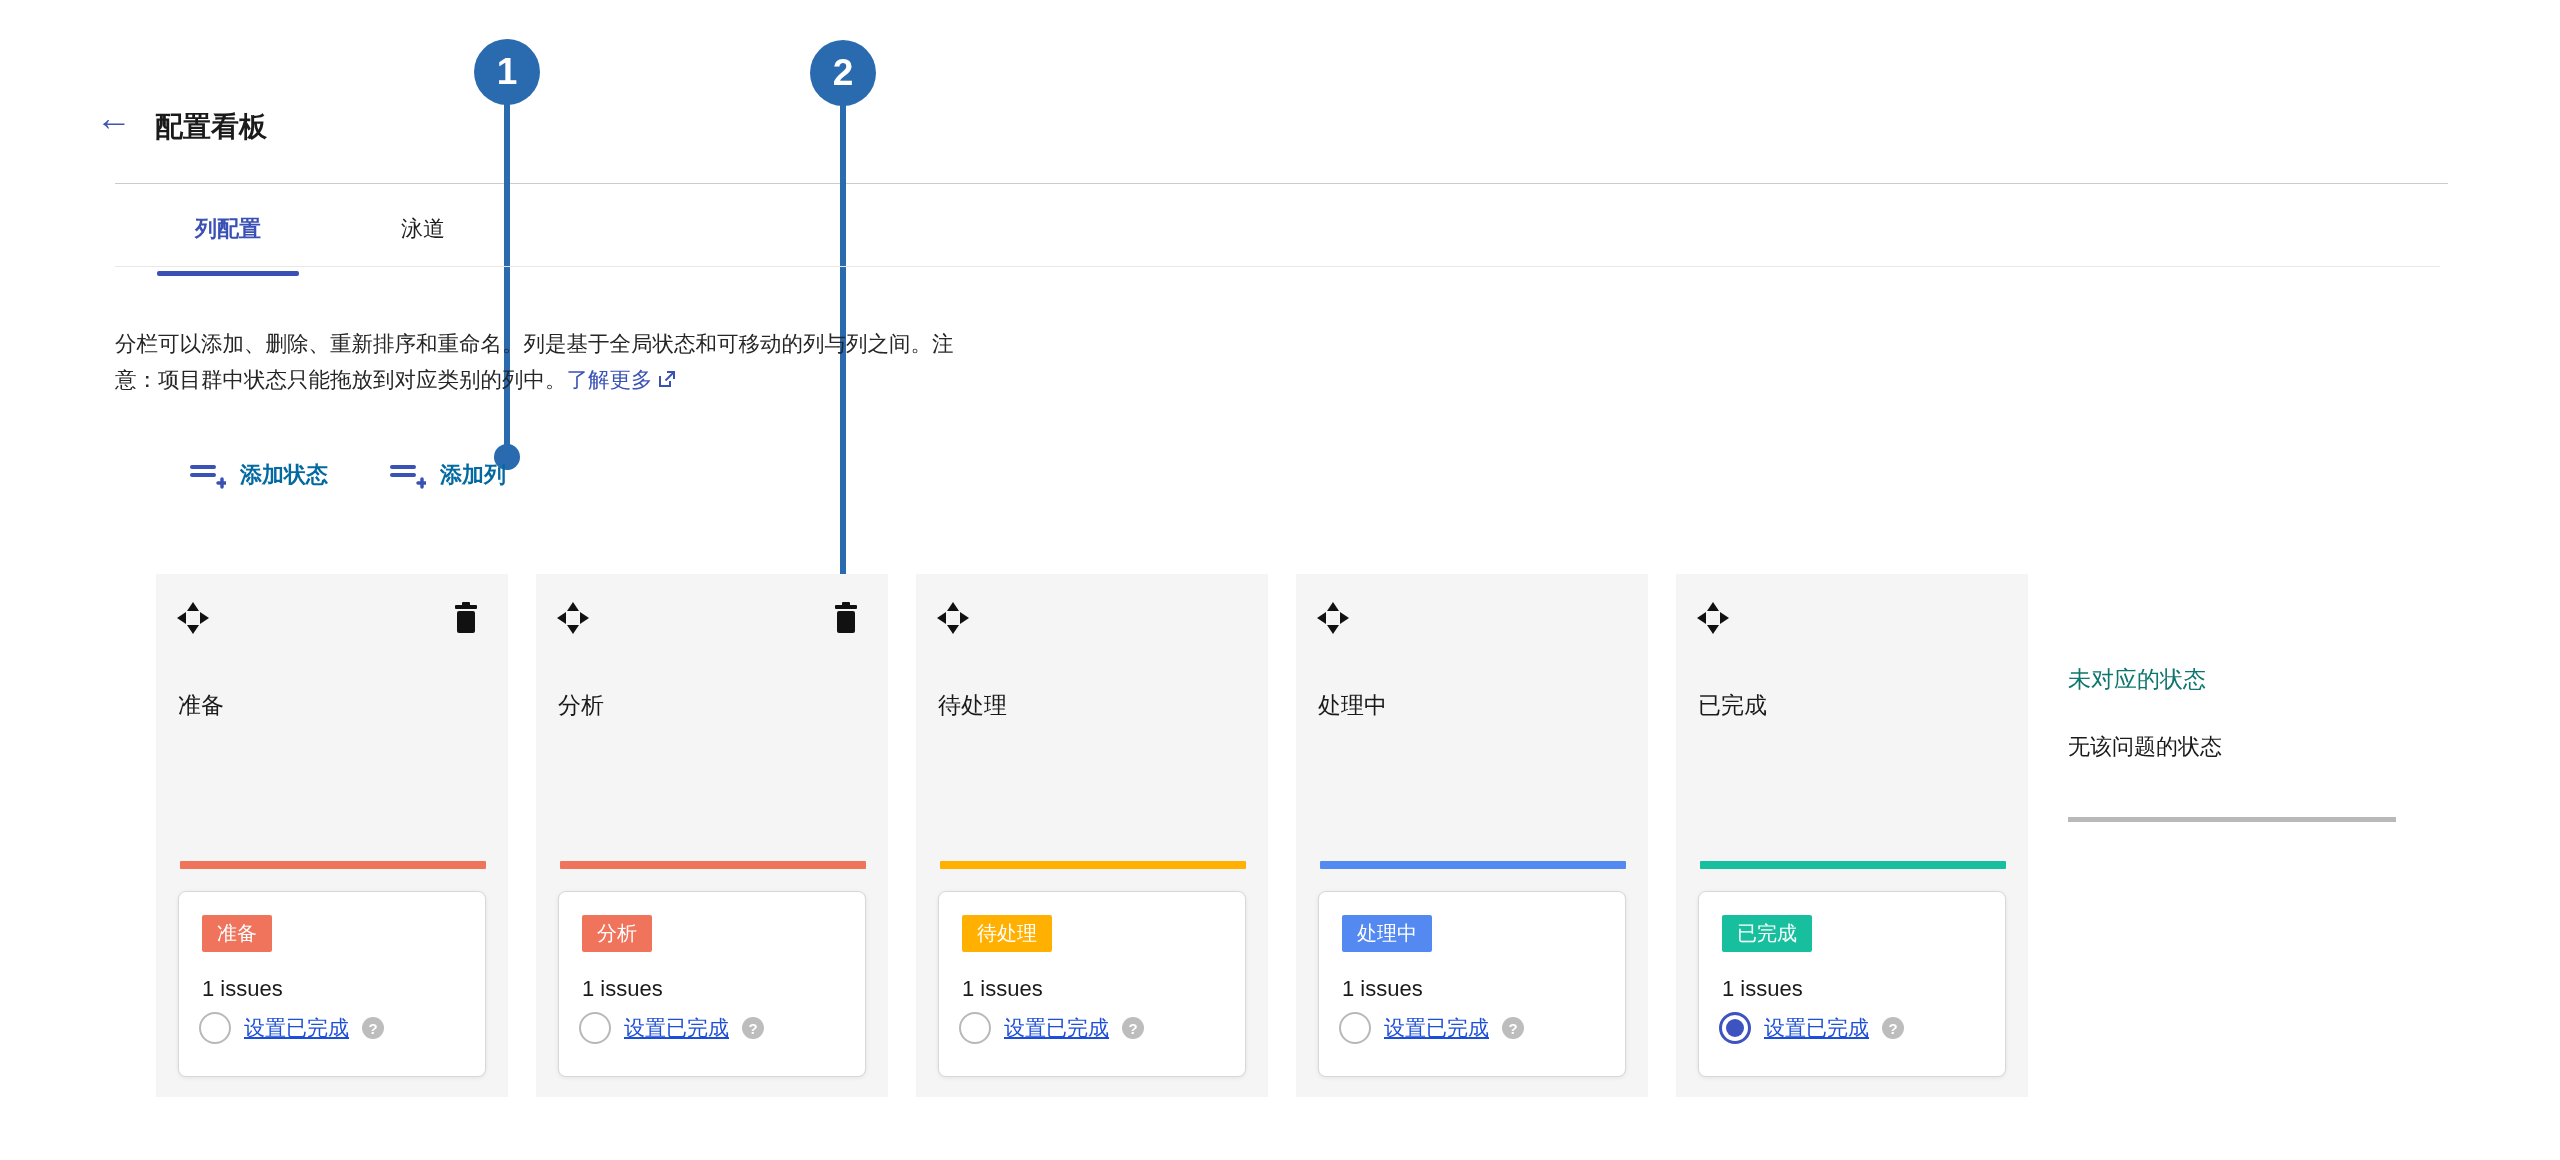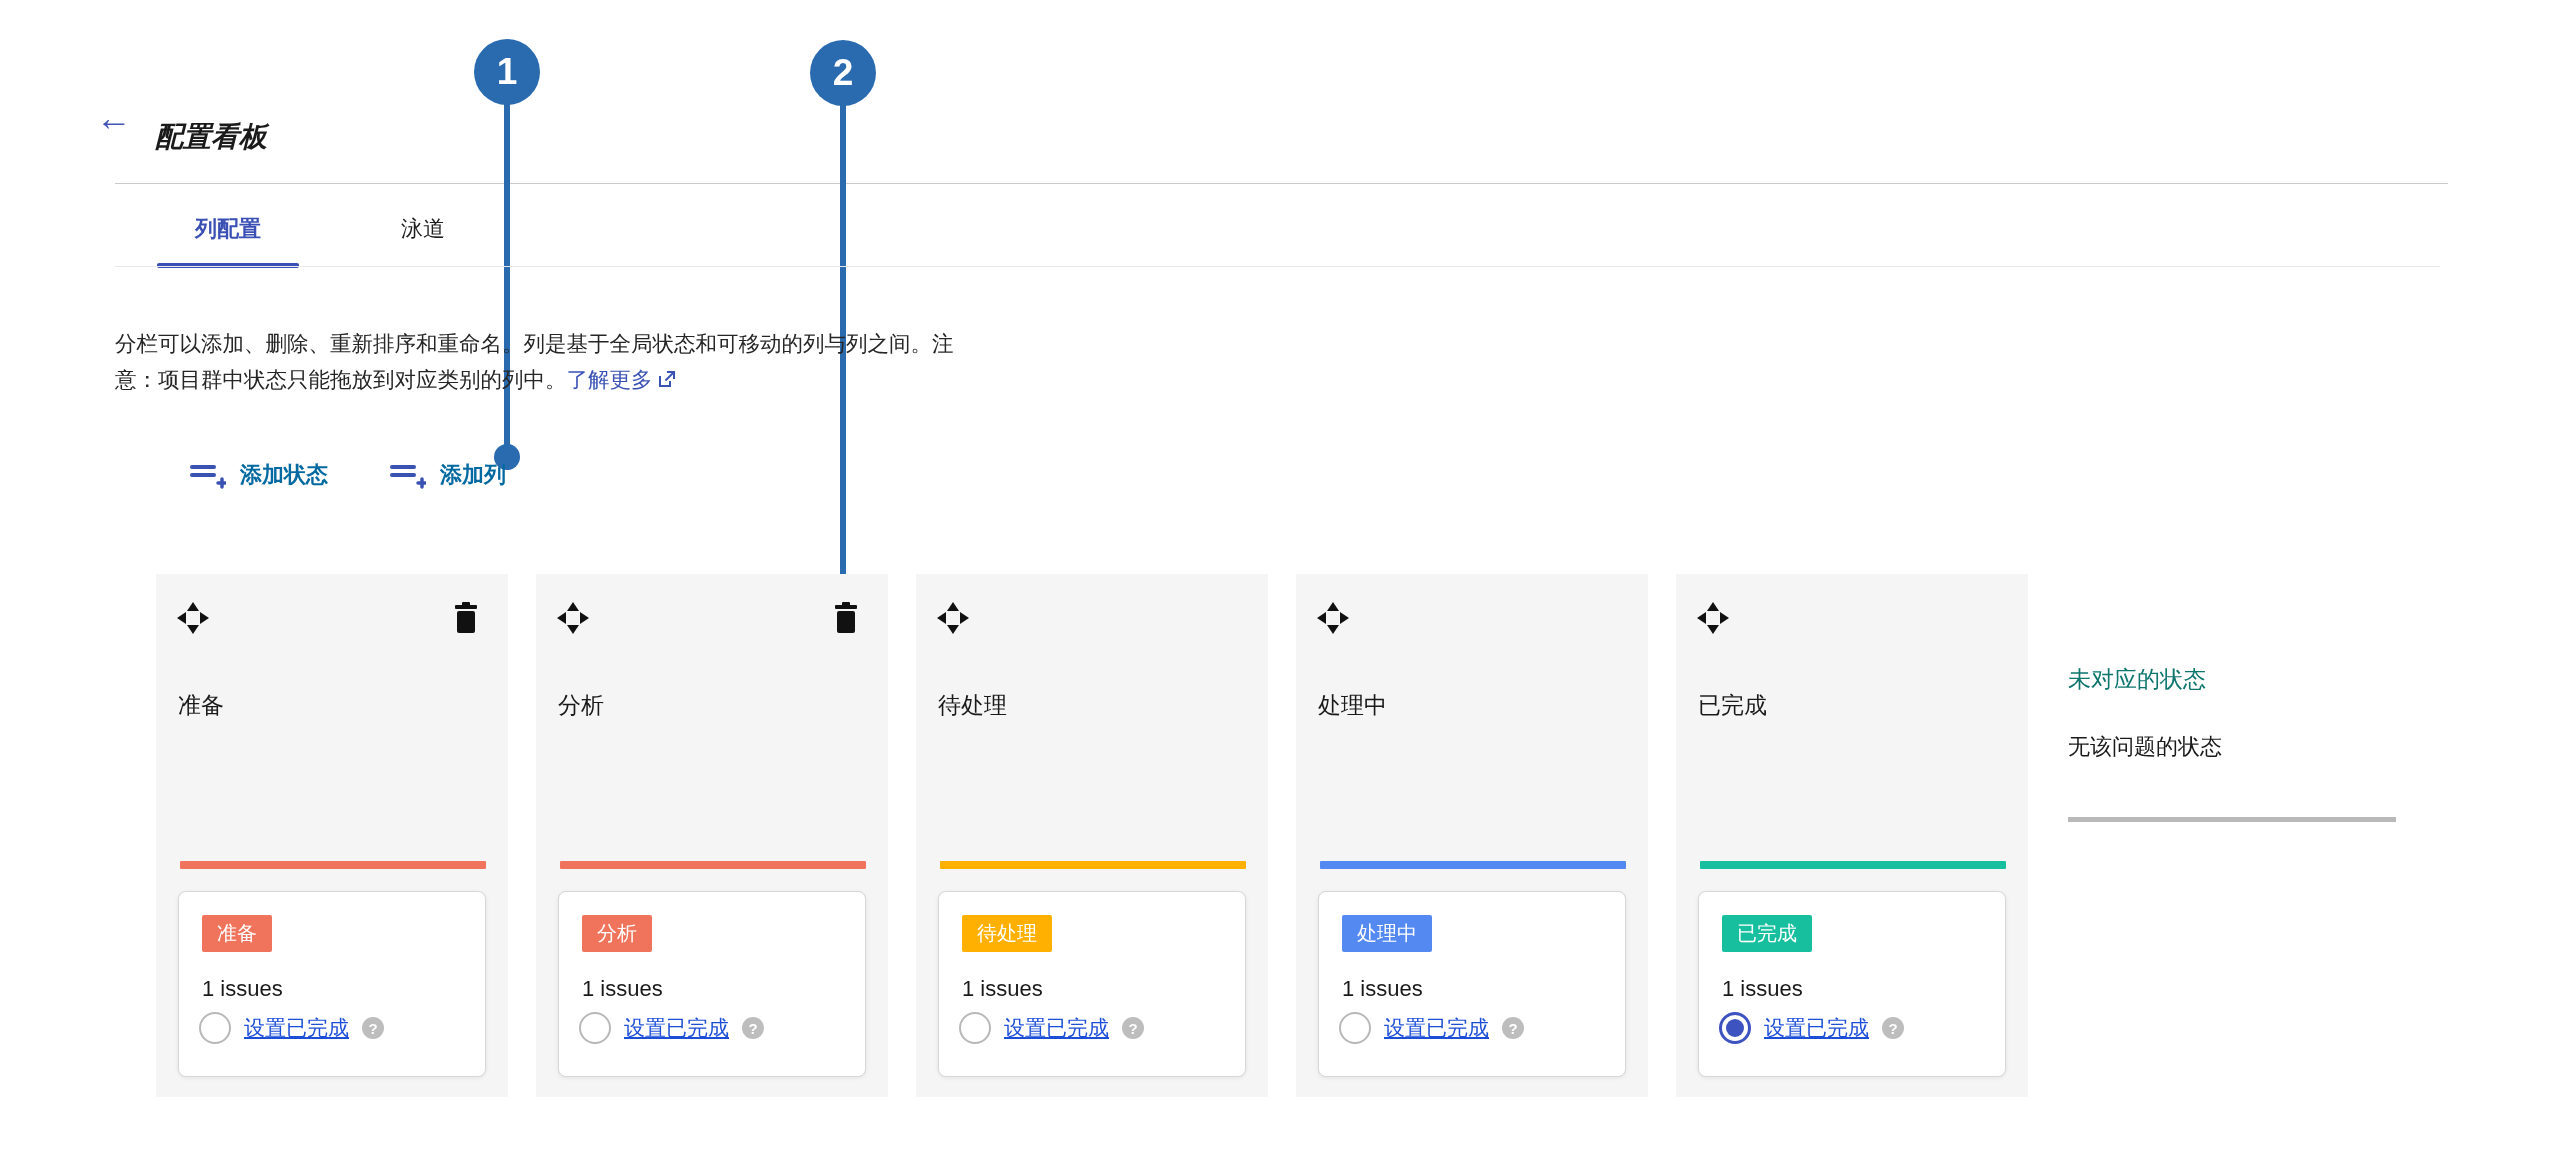--- a/index.html
+++ b/index.html
@@ -1,38 +1,38 @@
 <!DOCTYPE html>
 <html><head>
 <meta charset="utf-8">
 <style>
   * { margin:0; padding:0; box-sizing:border-box; }
   body { background:#fff; font-family:"Liberation Sans","DejaVu Sans",sans-serif; }
   #page { position:relative; width:2560px; height:1160px; background:#fff; overflow:hidden; }
 
   
   .back-arrow { position:absolute; left:96px; top:100px; font-size:36px; line-height:36px; color:#4254B5; cursor:pointer; }
-  .page-title { position:absolute; left:155px; top:118px; font-size:28px; font-weight:700; color:#1a1a1a;font-style:italic; }
+  .page-title { position:absolute; left:155px; top:108px; font-size:28px; font-weight:700; color:#1a1a1a; }
   .header-divider { position:absolute; left:115px; top:183px; width:2333px; height:1px; background:#CBCBCB; }
 
   
   .ann-badge { position:absolute; width:66px; height:66px; border-radius:50%; background:#2A6BB0;
                color:#fff; font-size:37px; font-weight:700; display:flex; align-items:center; justify-content:center; }
   #badge1 { left:474px; top:39px; }
   #badge2 { left:810px; top:40px; }
   .ann-line { position:absolute; width:6px; background:#2A6BB0; }
   #line1 { left:504px; top:104px; height:342px; }
   #line2 { left:840px; top:105px; height:477px; }
   .ann-dot { position:absolute; width:26px; height:26px; border-radius:50%; background:#2A6BB0; }
   #dot1 { left:494px; top:444px; }
   #dot2 { left:829px; top:581px; }
 
   
   .tabs { position:absolute; left:157px; top:214px; display:flex; gap:64px; }
-  .tab { position:relative; font-size:22px; color:#1f1f1f; padding:0 38px 24px; cursor:pointer; white-space:nowrap; }
+  .tab { position:relative; font-size:22px; color:#1f1f1f; padding:0 38px 32px; cursor:pointer; white-space:nowrap; }
   .tab.active { color:#3A50B5; font-weight:700; }
   .tab-underline { position:absolute; left:0; right:0; bottom:0; height:5px; background:#3A50B5; border-radius:2px; }
   .tabbar-divider { position:absolute; left:115px; top:266px; width:2325px; height:1px; background:#E8E8E8; }
 
   
   .description { position:absolute; left:115px; top:326px; font-size:21.5px; line-height:36px; color:#262626; }
   .learn-more { color:#3A52B4; text-decoration:none; cursor:pointer; }
   .ext-icon { display:inline-block; vertical-align:-2px; margin-left:4px; }
 
   

